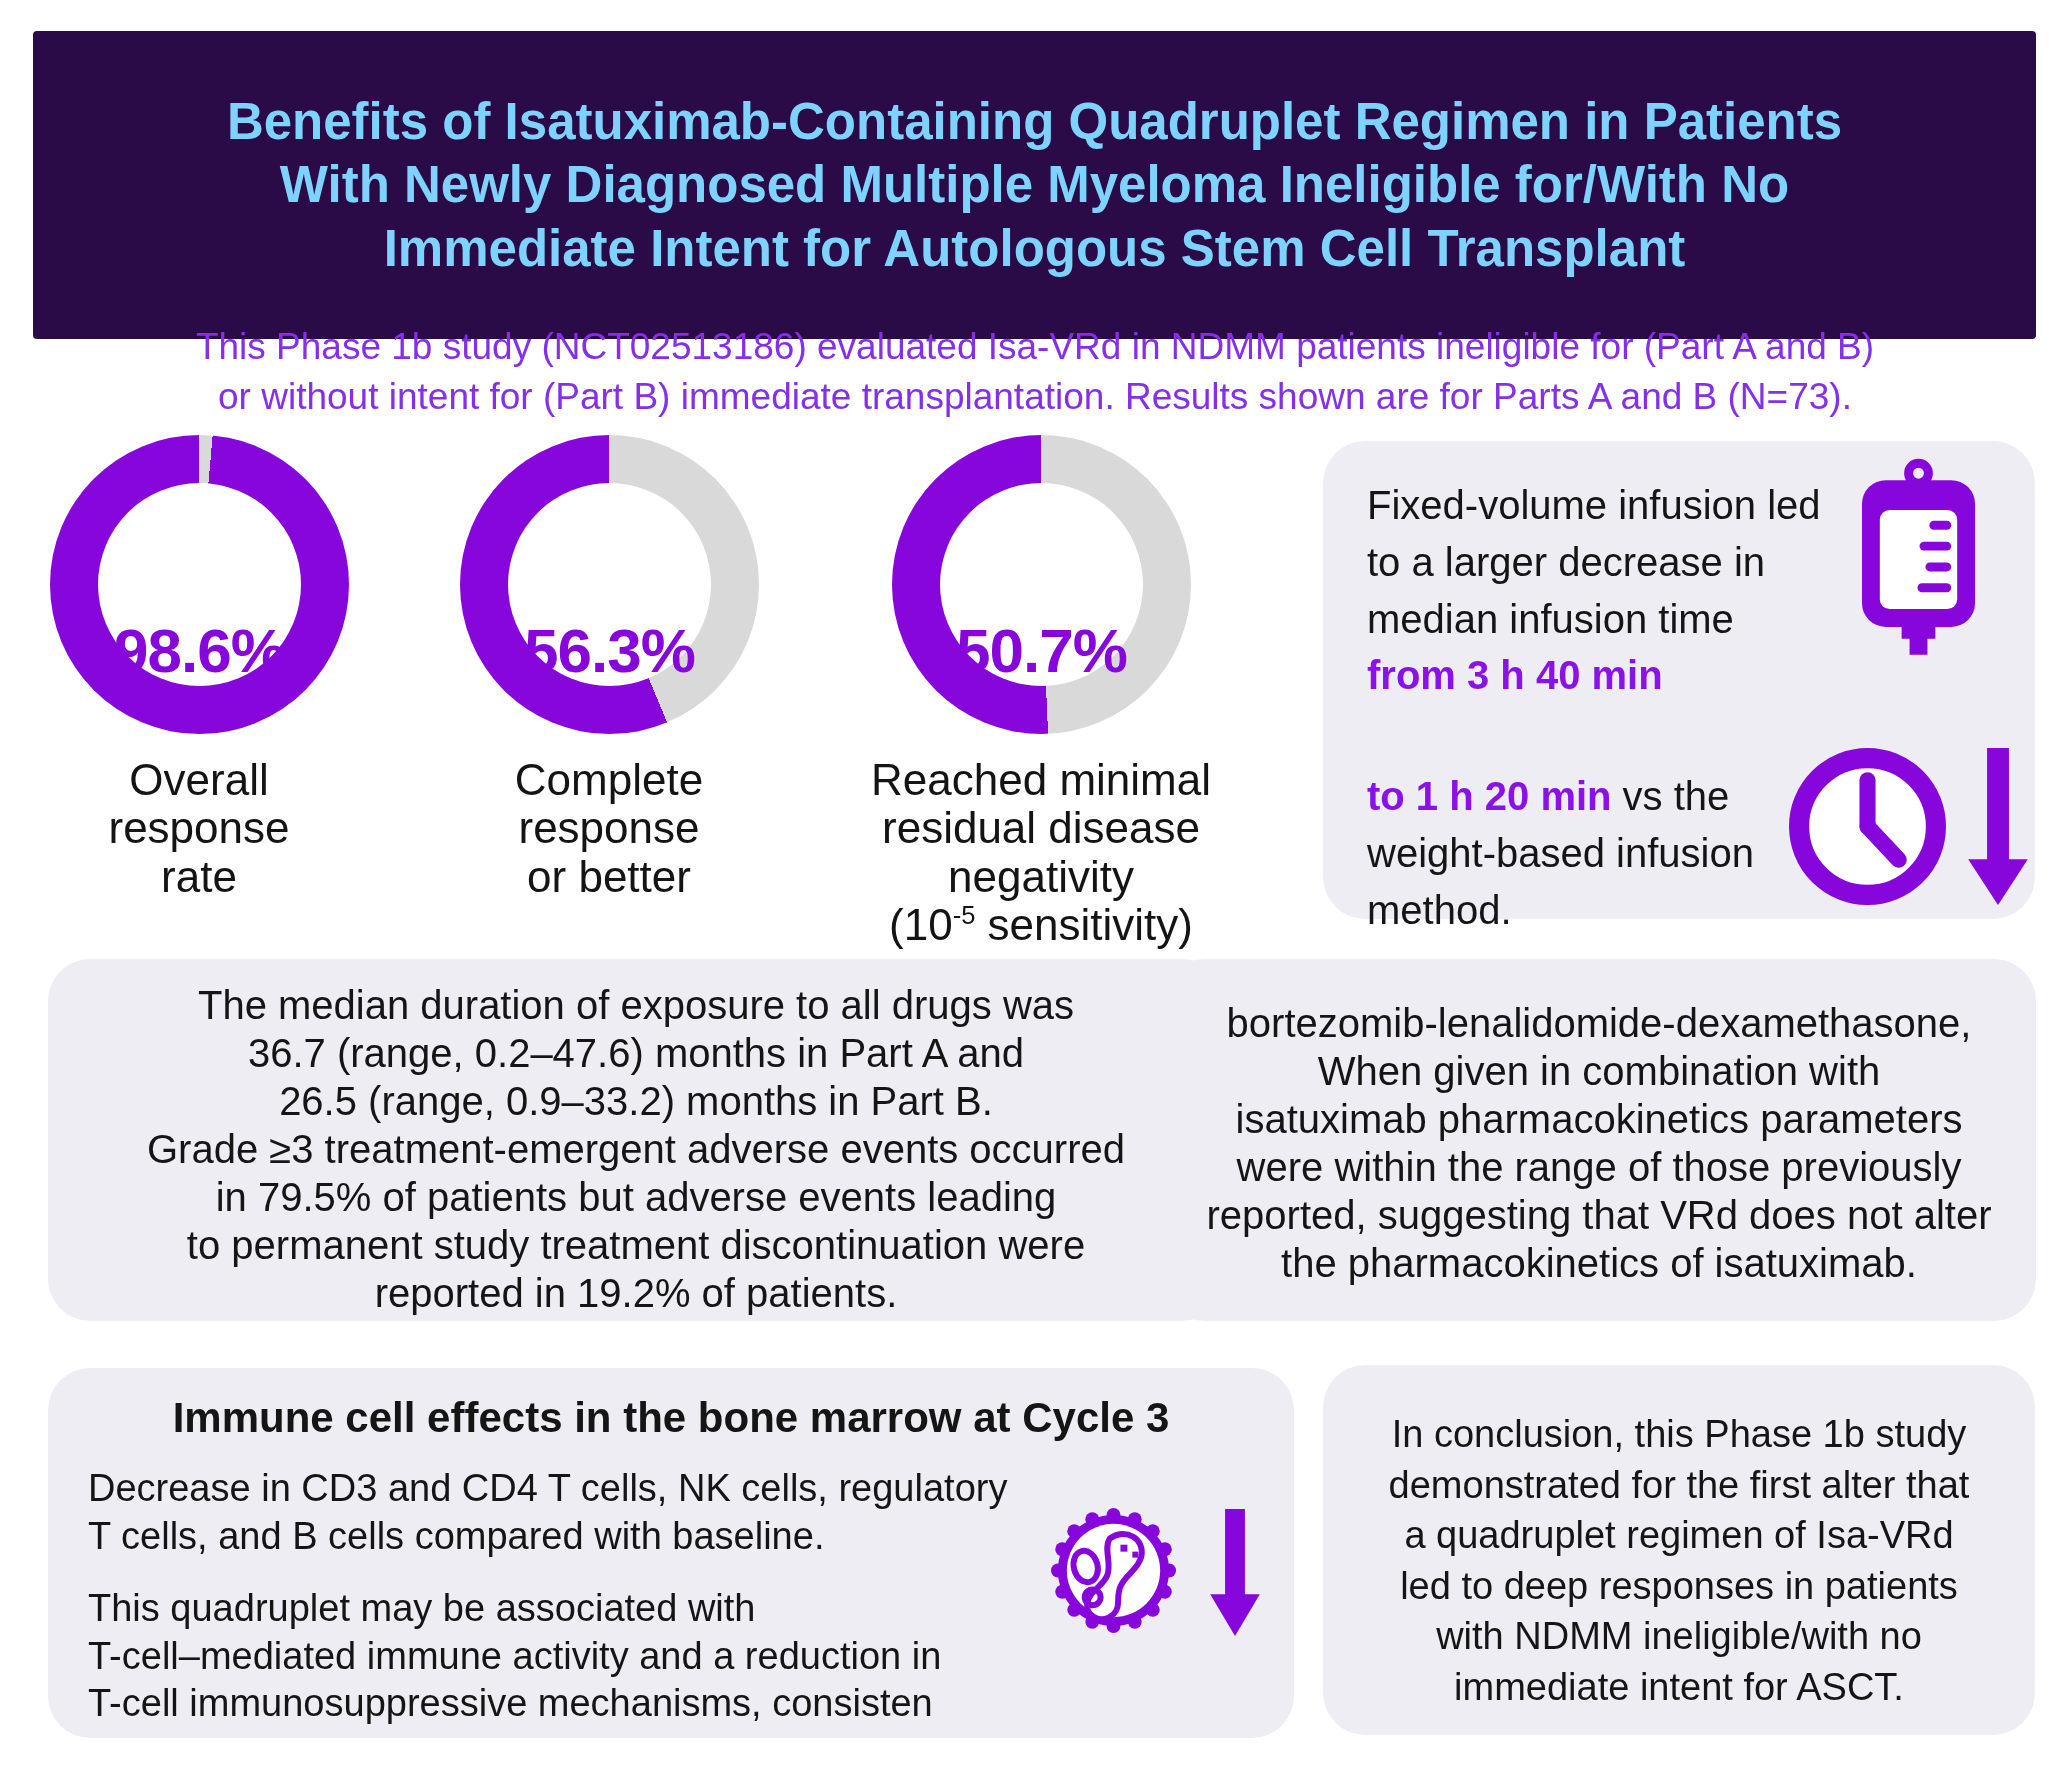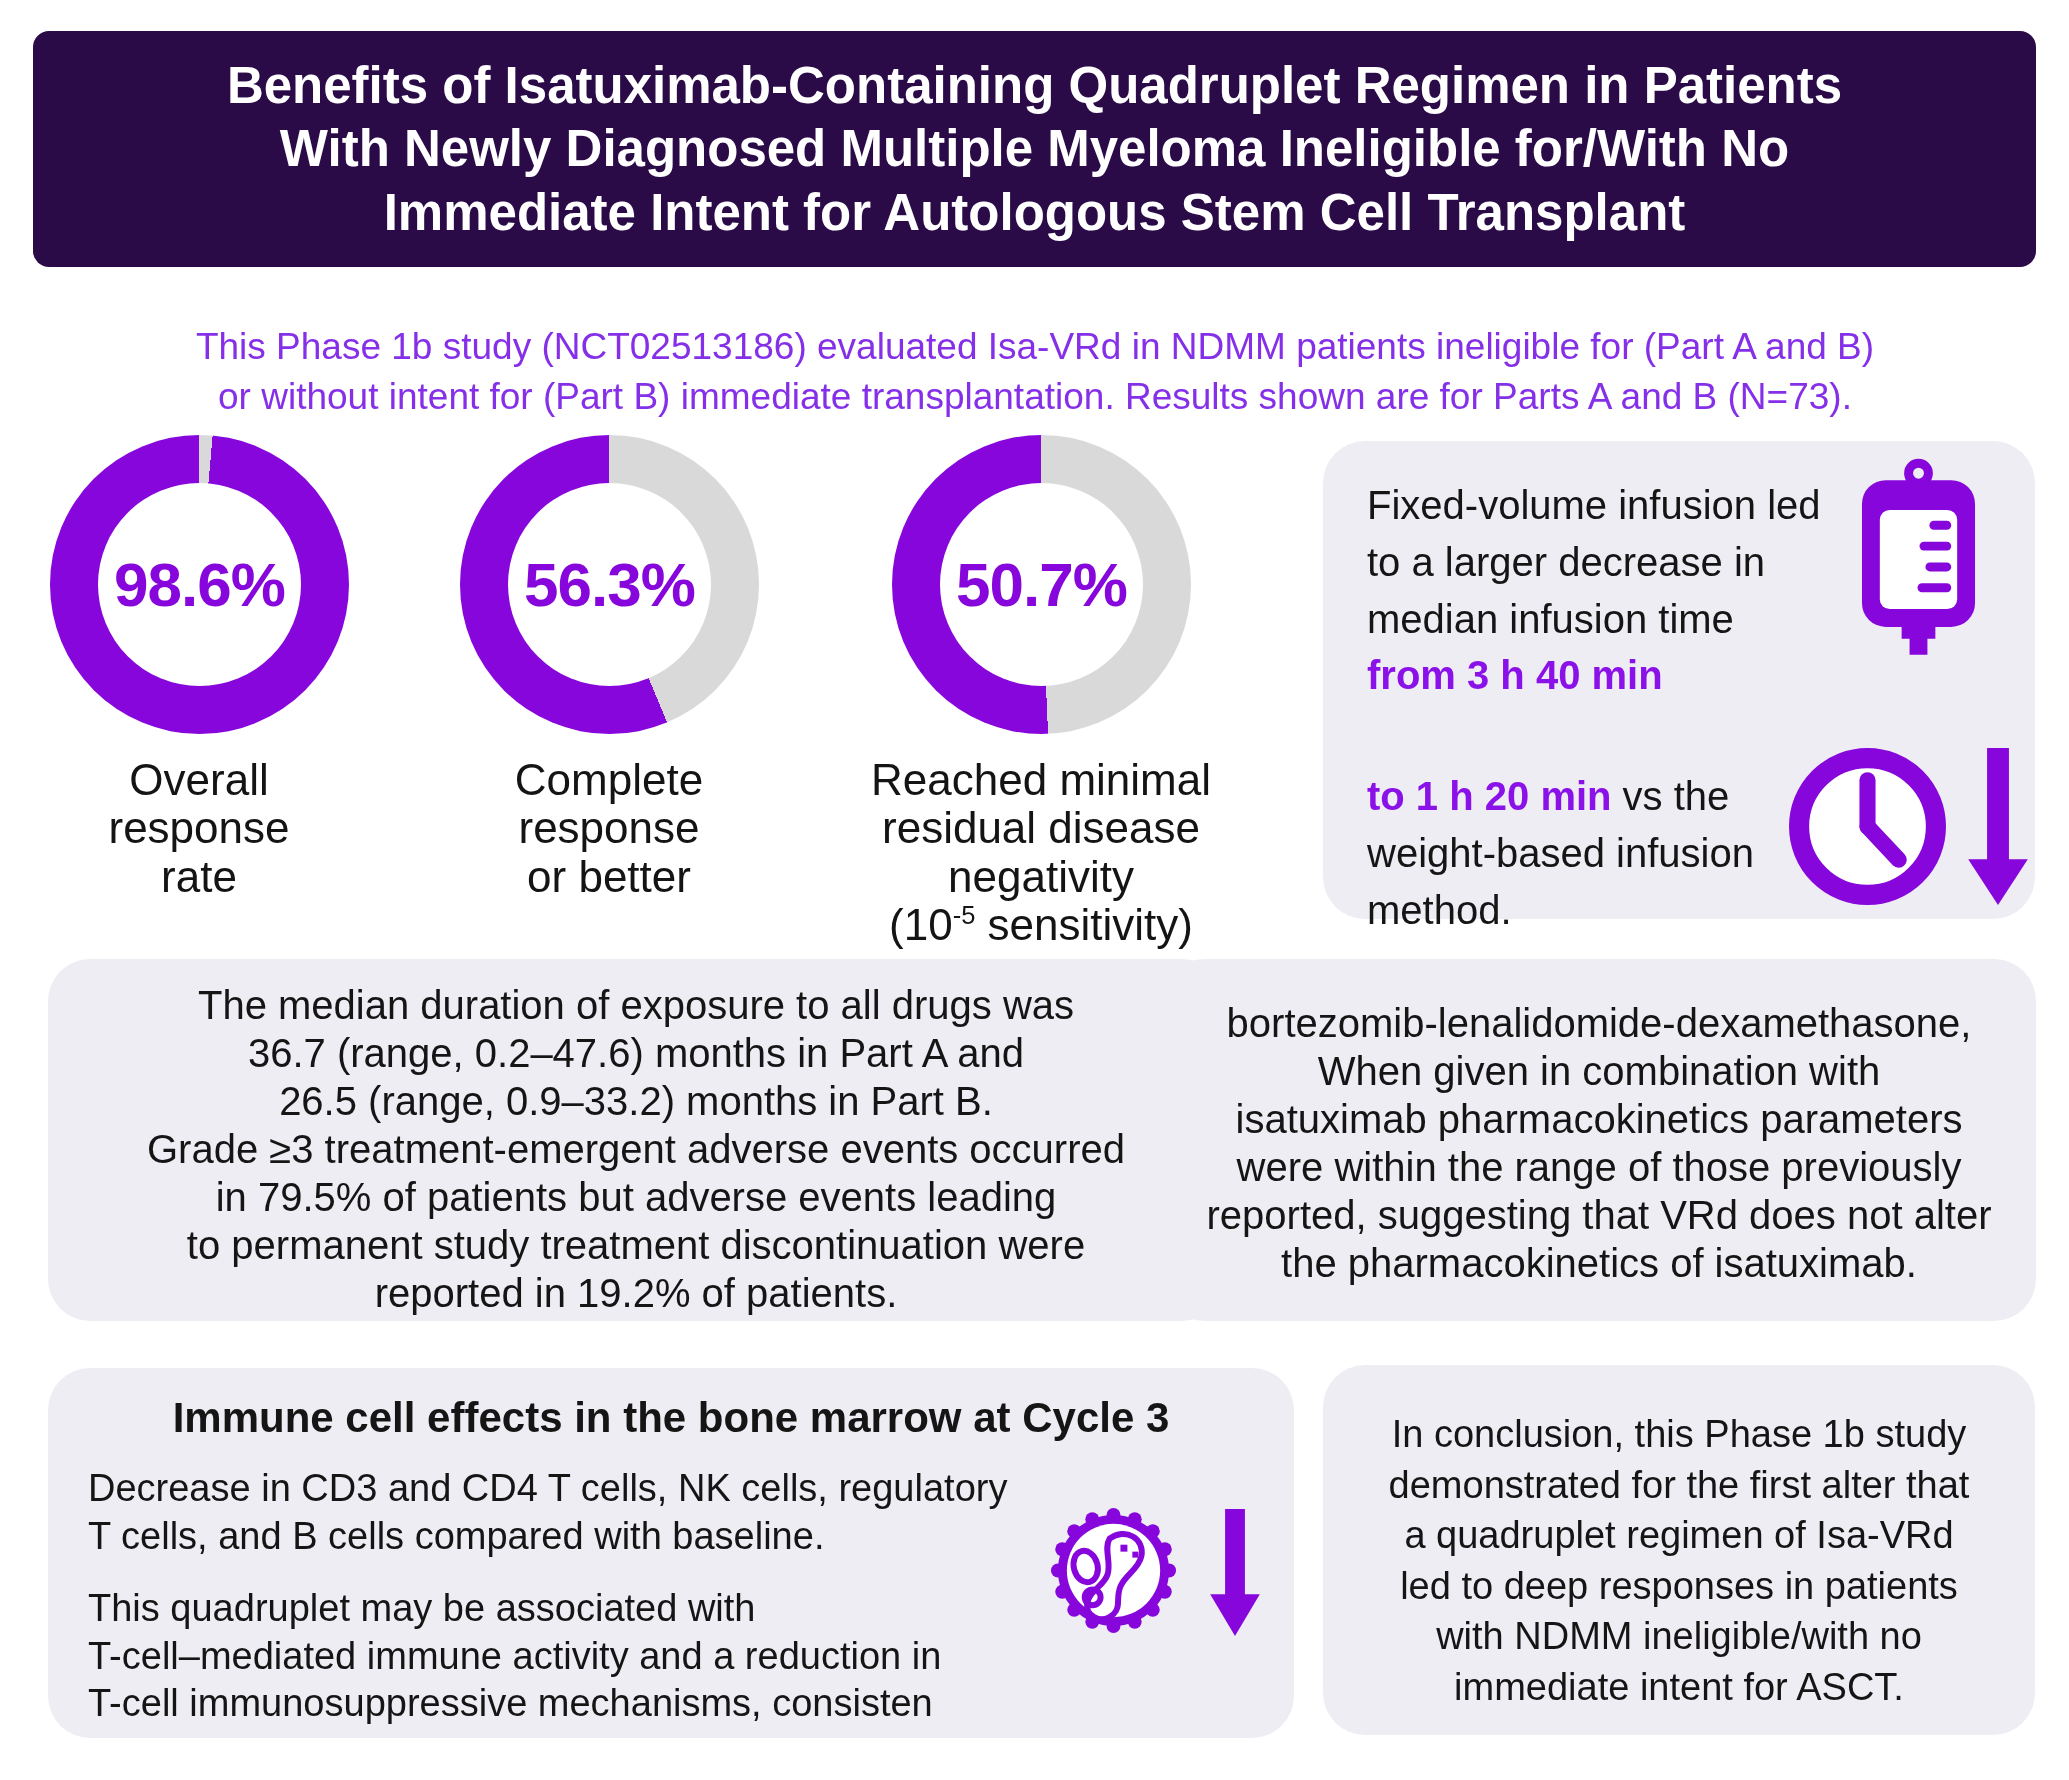--- a/index.html
+++ b/index.html
@@ -3,37 +3,37 @@
 <meta charset="utf-8">
 <style>
   html,body { margin:0; padding:0; background:#ffffff; }
   .page {
     position:relative; width:2070px; height:1780px;
     font-family:"Liberation Sans", sans-serif;
     background:#ffffff; overflow:hidden; color:#151515;
   }
   
   .banner {
-    position:absolute; left:33px; top:31px; width:2003px; height:236px;
-    background:var(--header-bg); border-radius:16px;
+    position:absolute; left:33px; top:31px; width:2003px; height:308px;
+    background:var(--header-bg); border-radius:4px;
     display:flex; flex-direction:column; justify-content:center;
-    text-align:center; color:#ffffff; font-weight:bold;
+    text-align:center; color:#7dd3fc; font-weight:bold;
     font-size:51px; line-height:1.24;
   }
   
   .subtitle {
     position:absolute; left:0; top:322px; width:100%;
     text-align:center; font-size:37px; line-height:1.35;
     color:var(--subtitle-purple);
   }
   
   .donut { position:absolute; top:435px; width:299px; height:299px; border-radius:50%; }
   .donut .hole {
     position:absolute; inset:48px; background:#ffffff; border-radius:50%;
-    display:flex; align-items:center; justify-content:center;
+    display:flex; align-items:flex-end; justify-content:center;
   }
   .donut .value { font-size:62px; font-weight:bold; color:var(--accent-purple); letter-spacing:-1px; }
   .donut-label {
     position:absolute; top:756px; width:438px; text-align:center;
     font-size:44px; line-height:1.1; color:#141414;
   }
   .donut-label sup { font-size:58%; vertical-align:super; }
   
   .panel { position:absolute; background:var(--panel-bg); border-radius:42px; box-sizing:border-box; }
   .accent { color:var(--accent-text); font-weight:bold; }

